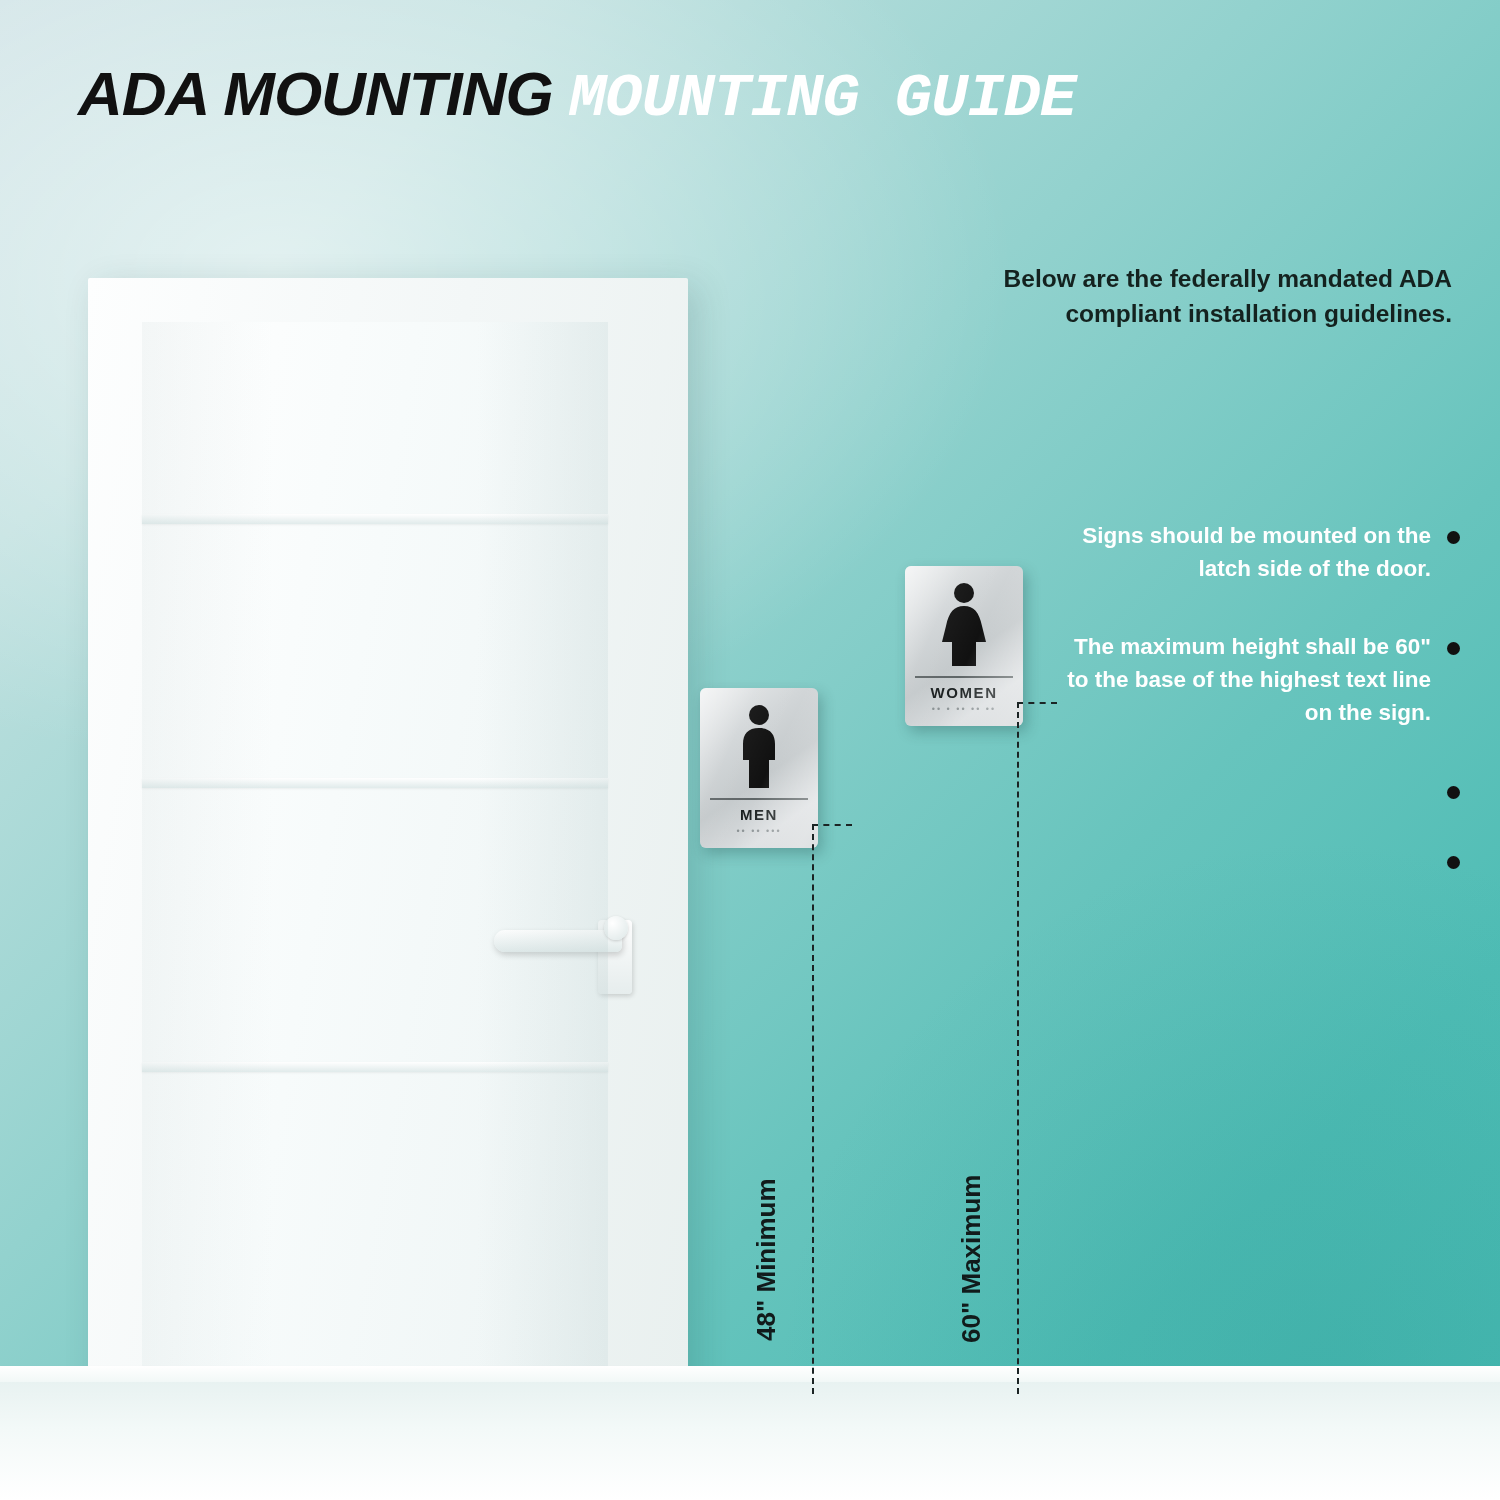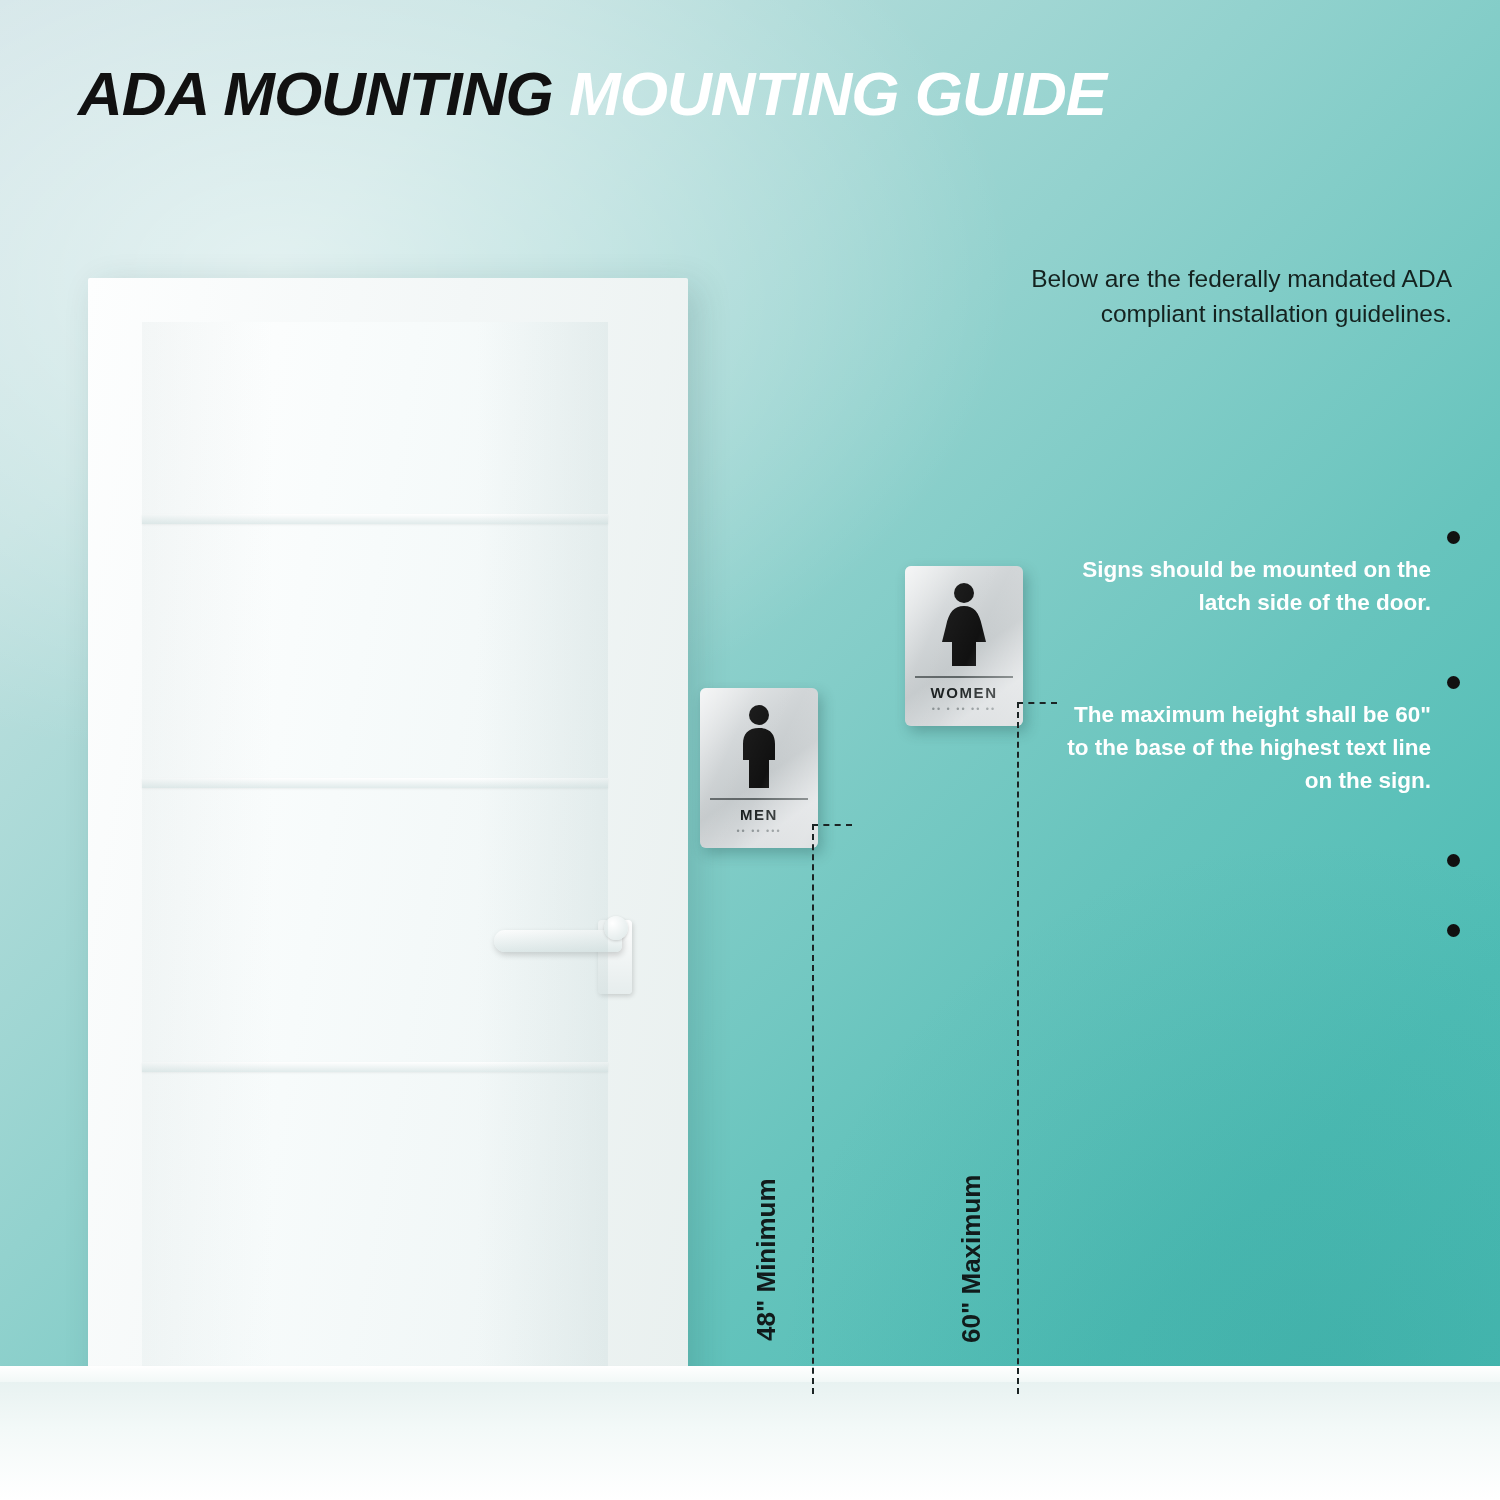--- a/index.html
+++ b/index.html
@@ -50,33 +50,33 @@
     position: absolute;
     left: 78px;
     top: 58px;
     font-size: 62px;
     font-weight: bold;
     font-style: italic;
     letter-spacing: -1px;
     white-space: nowrap;
   }
   .title .dark { color: #111111; }
-  .title .light { color: #ffffff; }
+  .title .light { color: #ffffff; font-family: Liberation Mono, monospace; }
 
   
   .intro {
     position: absolute;
     right: 48px;
     top: 262px;
     width: 520px;
     text-align: right;
     color: #14221f;
     font-size: 24.5px;
     line-height: 1.42;
-    font-weight: 400;
+    font-weight: 700;
   }
 
   
   .bullets {
     position: absolute;
     right: 40px;
     top: 520px;
     width: 420px;
   }
   .bullet {
@@ -86,21 +86,20 @@
     justify-content: flex-end;
     margin-bottom: 46px;
   }
   .bullet-text {
     color: #ffffff;
     font-size: 22.5px;
     line-height: 1.45;
     font-weight: 600;
     text-align: right;
     max-width: 368px;
-    margin-top: 34px;
   }
   .bullet-dot {
     width: 13px;
     height: 13px;
     border-radius: 50%;
     background: #111111;
     margin-left: 16px;
     margin-top: 11px;
     flex: 0 0 auto;
   }

